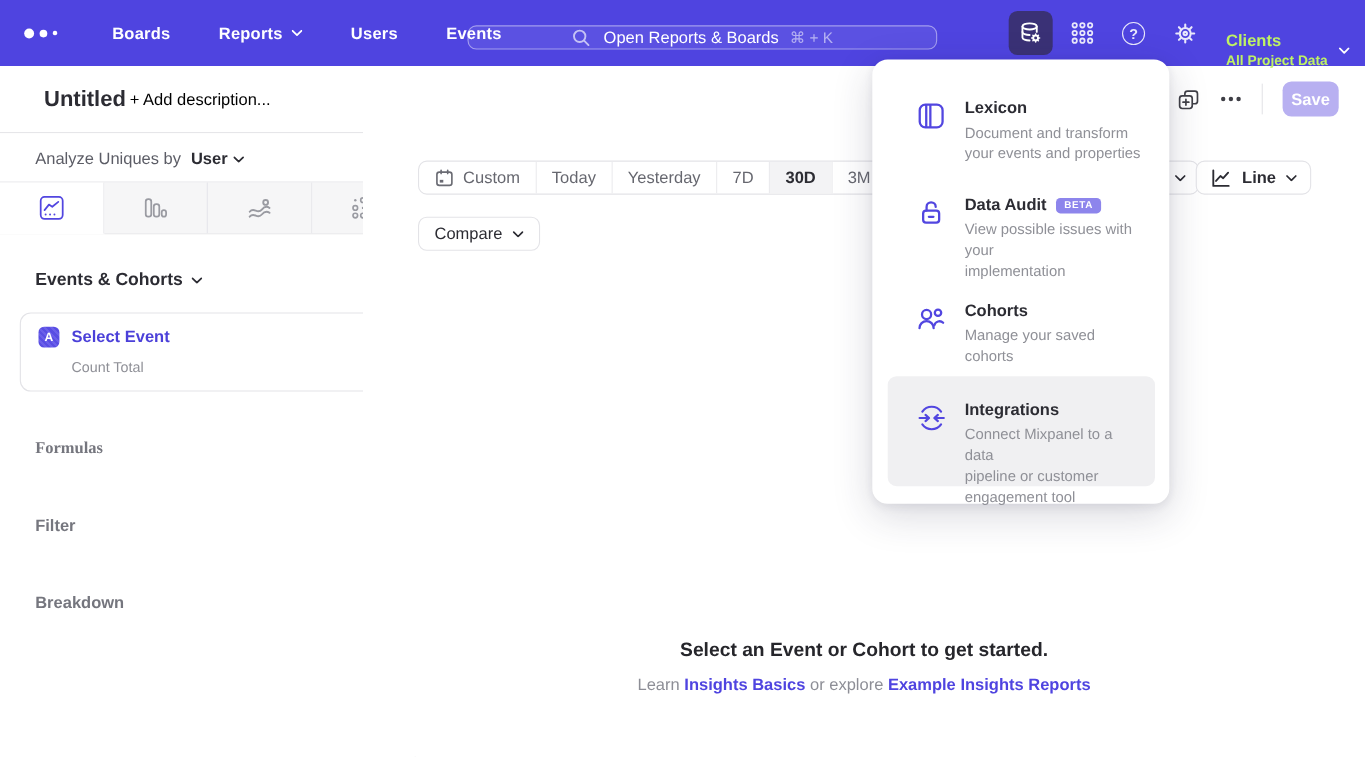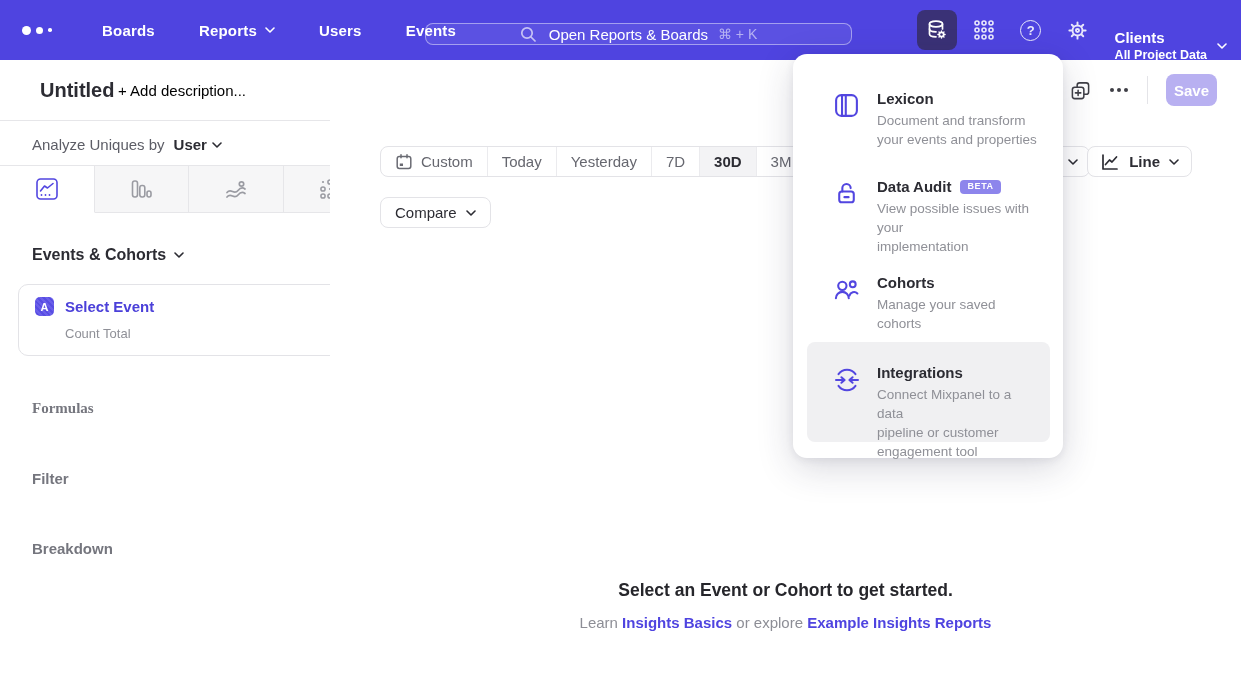--- a/index.html
+++ b/index.html
@@ -22,21 +22,21 @@
                border-radius:8px; display:flex; align-items:center; justify-content:center; gap:10px;
                color:#fff; font-size:15px; cursor:text;margin-top:12px; }
   .searchbar .shortcut { color:rgba(255,255,255,.55); font-size:14px; }
   .search-icon { opacity:.65; margin-right:2px; }
   .nav-right { position:absolute; right:14px; top:0; height:60px; display:flex; align-items:center; gap:7px; }
   .icon-btn { width:40px; height:40px; border:none; background:transparent; border-radius:8px;
               display:flex; align-items:center; justify-content:center; color:#e9e8fb; cursor:pointer; }
   .icon-btn.active { background:#3a3176; }
   .help-glyph { width:21px; height:21px; border:1.7px solid #e9e8fb; border-radius:50%;
                 font-size:13px; font-weight:700; display:flex; align-items:center; justify-content:center; }
-  .account { display:flex; align-items:center; gap:10px; margin-left:10px; color:#ffffff; cursor:pointer;margin-top:32px; }
+  .account { display:flex; align-items:center; gap:10px; margin-left:10px; color:#bef264; cursor:pointer;margin-top:32px; }
   .account .org { font-size:15px; font-weight:700; line-height:1.25; }
   .account .proj { font-size:12.5px; font-weight:700; line-height:1.25; }
 
   
   .title-row { position:absolute; top:60px; left:0; width:100%; height:60px; background:#fff; z-index:2; }
   .report-title { position:absolute; left:40px; top:19px; font-size:20px; font-weight:700; color:#2c2c33; cursor:text; }
   .report-desc { position:absolute; left:118px; top:22px; font-size:15px; color:#000000; cursor:text; }
   .title-actions { position:absolute; right:24px; top:0; height:60px; display:flex; align-items:center; gap:18px; }
   .ghost-icon { background:none; border:none; color:#3f3f46; cursor:pointer; display:flex; align-items:center; }
   .vdiv { width:1px; height:28px; background:#e4e4e8; }

